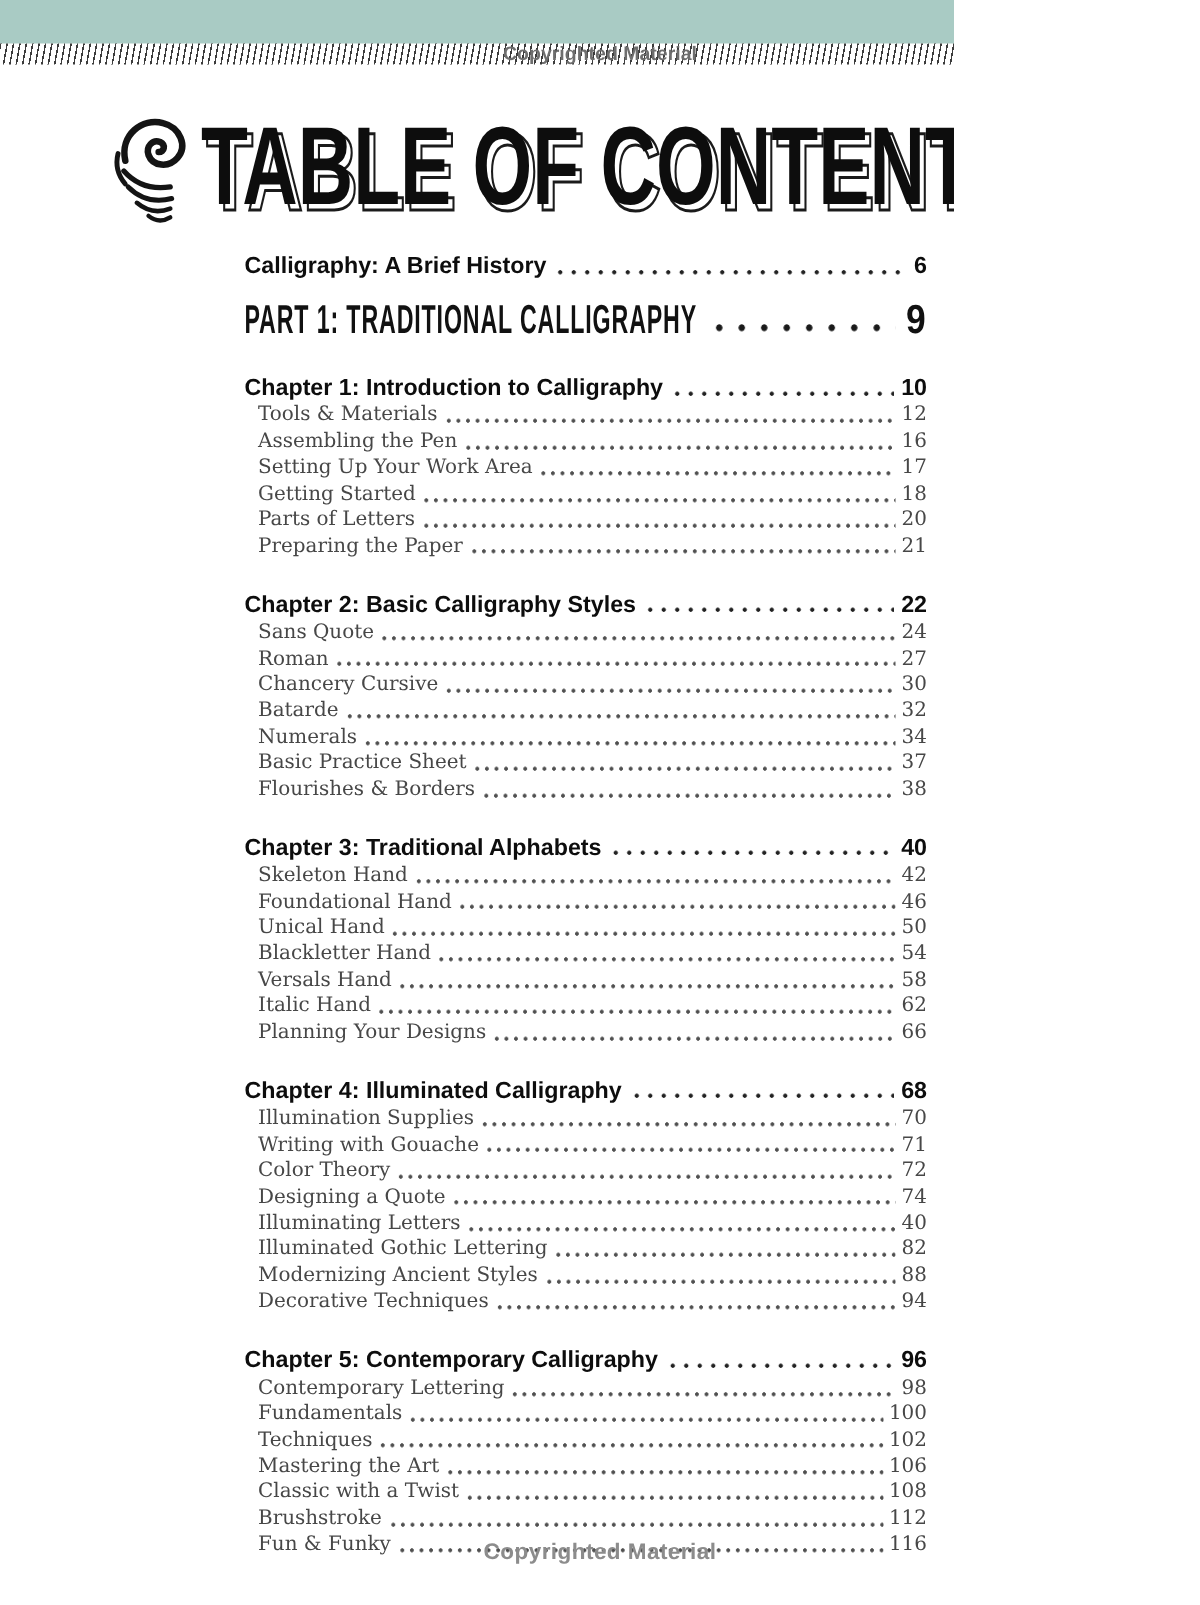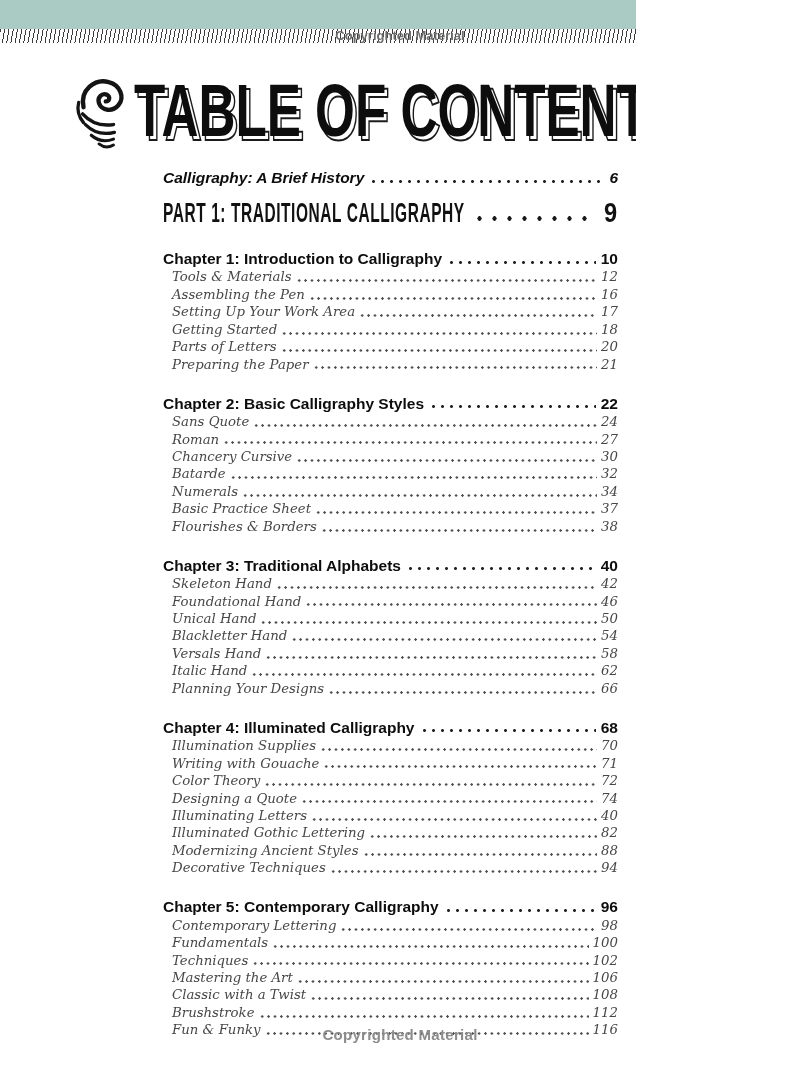--- a/index.html
+++ b/index.html
@@ -25,31 +25,31 @@
       font-family:"Liberation Sans",sans-serif;}
   .t-shadow{position:absolute;left:5px;top:4px;color:transparent;
       -webkit-text-stroke:2px #1b1b1b;}
   .t-main{position:relative;color:#0d0d0d;}
 
   
   .toc{position:absolute;left:163px;top:168px;width:455px;}
   .row{display:flex;align-items:flex-end;}
   .lbl,.pg{white-space:nowrap;}
 
-  .intro-row{height:19px;font-style:italic;}
+  .intro-row{height:19px;}
   .intro-row .lbl,.intro-row .pg,
   .chap-head .lbl,.chap-head .pg{font-weight:700;font-size:15.5px;color:#0d0d0d;line-height:18px;}
 
   .part-row{height:29px;margin-top:12px;}
   .part-inner{display:inline-block;white-space:nowrap;font-weight:800;font-size:27px;line-height:29px;
       letter-spacing:1px;color:#111;transform-origin:left bottom;font-family:"Liberation Sans",sans-serif;}
 
   .chap-head{height:20px;margin-top:20px;}
 
-  .sub-row{height:17.45px;font-style:italic;}
+  .sub-row{height:17.45px;}
   .sub-row .lbl,.sub-row .pg{font-family:"DejaVu Serif","Liberation Serif",serif;
       font-size:13.3px;color:#474747;line-height:16px;margin-left:9px;}
   .sub-row .pg{margin-left:0;}
 
   
   .leader{flex:1;align-self:stretch;margin:0 5px;background-repeat:repeat-x;}
   .lead-bold{background-image:radial-gradient(circle,#222 1.35px,transparent 1.7px);
       background-size:9px 3.4px;background-position:left bottom 4px;}
   .lead-part{background-image:radial-gradient(circle,#1a1a1a 1.9px,transparent 2.3px);
       background-size:15px 4.6px;background-position:left bottom 7px;margin:0 7px;}

